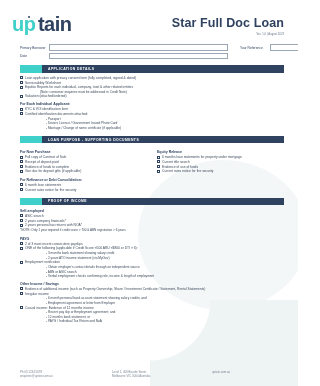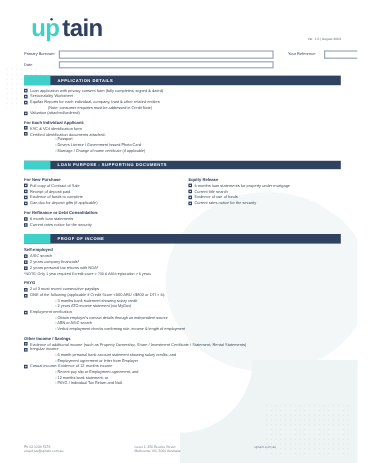--- a/index.html
+++ b/index.html
@@ -51,23 +51,23 @@
     width: 30px; height: 34px;
     background-image: radial-gradient(#dfe6ea 0.6px, transparent 0.7px);
     background-size: 4px 4px;
     z-index: 0;
   }
 
   .content { position: relative; z-index: 2; }
 
   
   .header {
-    display: flex; align-items: flex-end;
+    display: flex; align-items: flex-start;
     justify-content: space-between;
-    padding: 14px 14px 0 26px;
+    padding: 14px 14px 0 12px;
   }
   .logo { display: flex; align-items: baseline; line-height: 1; }
   .logo-text {
     font-size: 20px; font-weight: bold;
     letter-spacing: -0.5px;
   }
   .logo-up { color: #3fd0c9; }
   .logo-tain { color: #2f4260; }
   .logo-dot {
     display:inline-block; width:2.5px; height:2.5px;
@@ -175,20 +175,21 @@
 
   <div class="content">
 
     <div class="header">
       <div class="logo">
         <span class="logo-text">
           <span class="logo-up">up</span><span class="logo-dot"></span><span class="logo-tain">tain</span>
         </span>
       </div>
       <div class="title-block">
+        <div class="title-line">Star Full Doc Loan</div>
         <div class="version">Ver. 1.0 | August 2023</div>
       </div>
     </div>
 
     <div class="fields">
       <div class="field-col left">
         <div class="field-row">
           <span class="field-label w1">Primary Borrower</span>
           <input class="field-input" type="text" value="" style="">
         </div>

